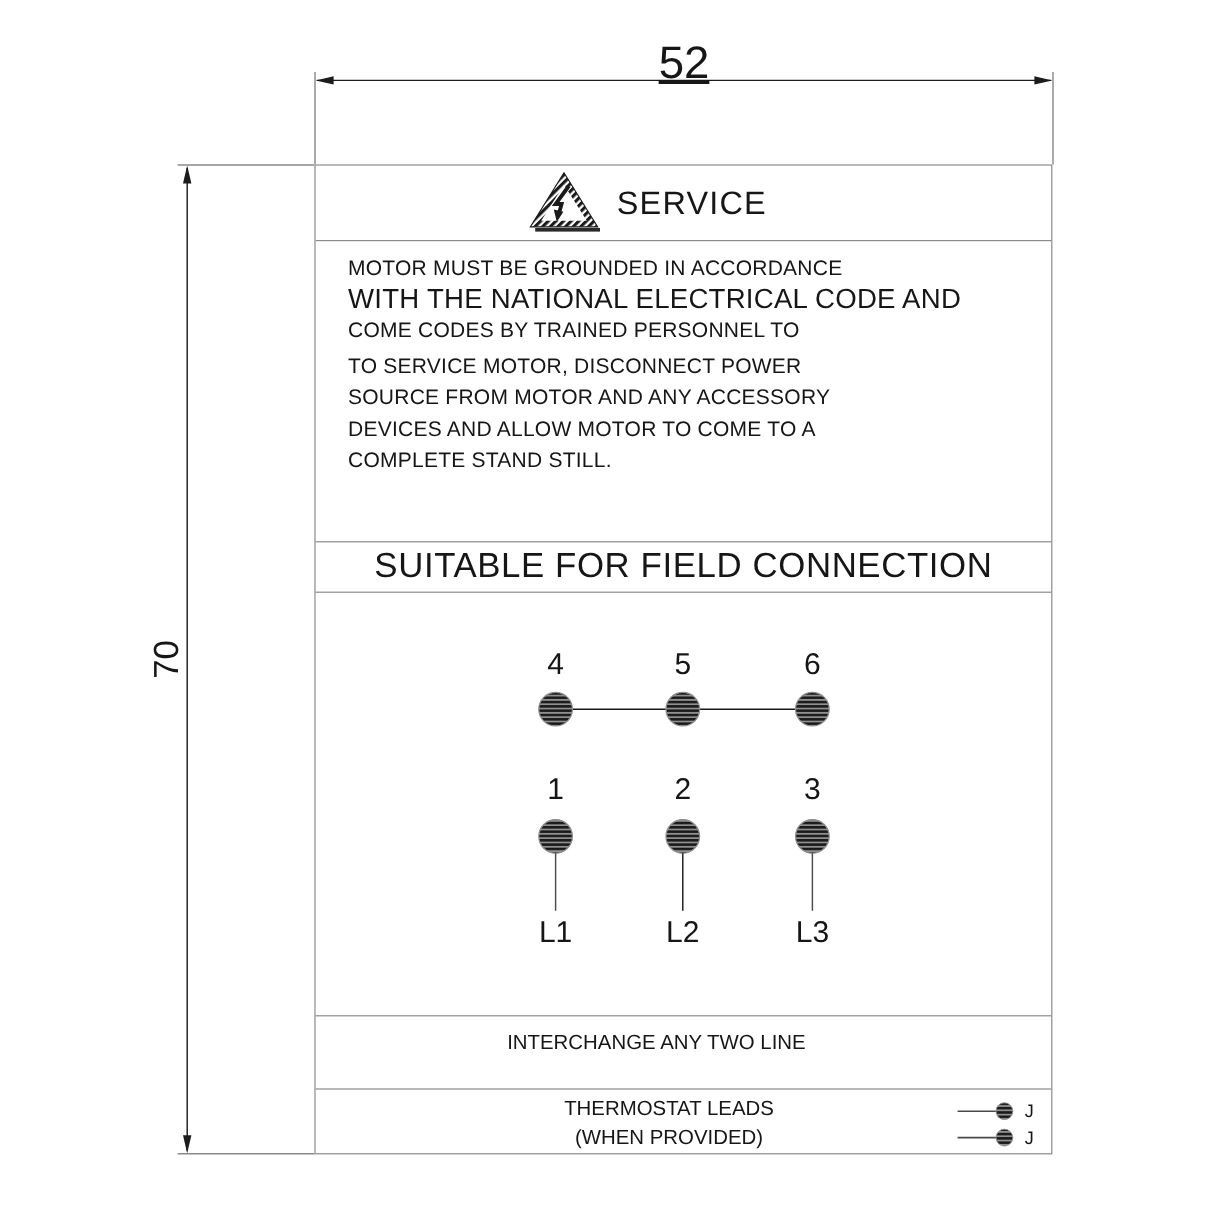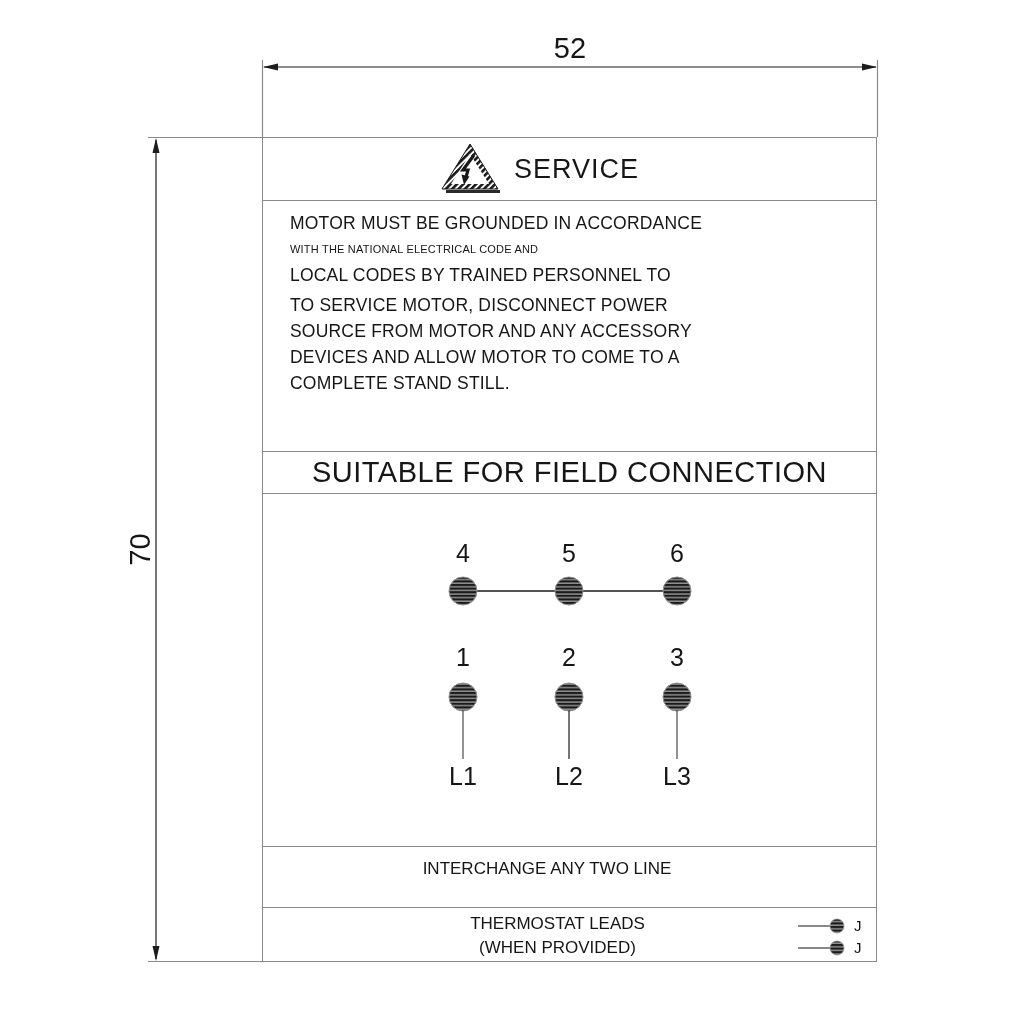--- a/index.html
+++ b/index.html
@@ -6,21 +6,21 @@
   html, body { width: 1024px; height: 1024px; background: #ffffff; }
   body { font-family: "Liberation Sans", sans-serif; color: #121212; }
 
   .canvas { position: relative; width: 1024px; height: 1024px; background: #fff; overflow: hidden; }
 
   svg.overlay { position: absolute; left: 0; top: 0; width: 1024px; height: 1024px; pointer-events: none; }
 
   
   .dim-h-label {
     position: absolute; left: 520px; top: 32px; width: 100px; text-align: center;
-    font-size: 29px; color: #161616;
+    font-size: 38px; color: #161616; text-decoration: underline;
   }
   .dim-v-label {
     position: absolute; left: 90px; top: 533px; width: 100px; text-align: center;
     font-size: 29px; color: #161616;
     transform: rotate(-90deg); transform-origin: 50% 50%;
   }
 
   
   .label-box {
     position: absolute; left: 262px; top: 137px; width: 615px; height: 825px;
@@ -96,22 +96,22 @@
 
         <path d="M34 13 L23 28 L28 28 L25.5 37" stroke="#1a1a1a" stroke-width="3.2" fill="none"></path>
         <polygon points="24,43 21.5,32.5 29.5,34.5" fill="#1a1a1a"></polygon>
       </svg>
       <div class="warn-title">SERVICE</div>
     </div>
 
     <div class="sec sec-text">
       <div class="para">
         <div class="note-line" style="font-size:17.5px;line-height:26px;">MOTOR MUST BE GROUNDED IN ACCORDANCE</div>
-        <div class="note-line" style="font-size:11px;line-height:26px;">WITH THE NATIONAL ELECTRICAL CODE AND</div>
-        <div class="note-line" style="font-size:17.5px;line-height:26px;">LOCAL CODES BY TRAINED PERSONNEL TO</div>
+        <div class="note-line" style="font-size:23px;line-height:26px;">WITH THE NATIONAL ELECTRICAL CODE AND</div>
+        <div class="note-line" style="font-size:17.5px;line-height:26px;">COME CODES BY TRAINED PERSONNEL TO</div>
       </div>
       <div class="para">
         <div class="note-line" style="font-size:17.5px;line-height:26px;">TO SERVICE MOTOR, DISCONNECT POWER</div>
         <div class="note-line" style="font-size:17.5px;line-height:26px;">SOURCE FROM MOTOR AND ANY ACCESSORY</div>
         <div class="note-line" style="font-size:17.5px;line-height:26px;">DEVICES AND ALLOW MOTOR TO COME TO A</div>
         <div class="note-line" style="font-size:17.5px;line-height:26px;">COMPLETE STAND STILL.</div>
       </div>
     </div>
 
     <div class="sec sec-suitable">

